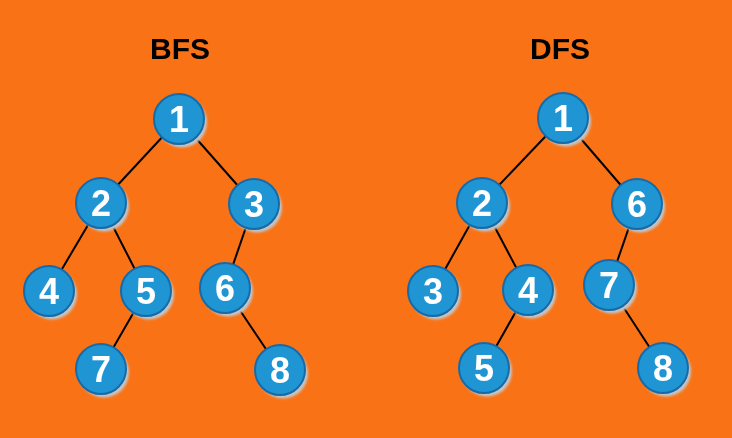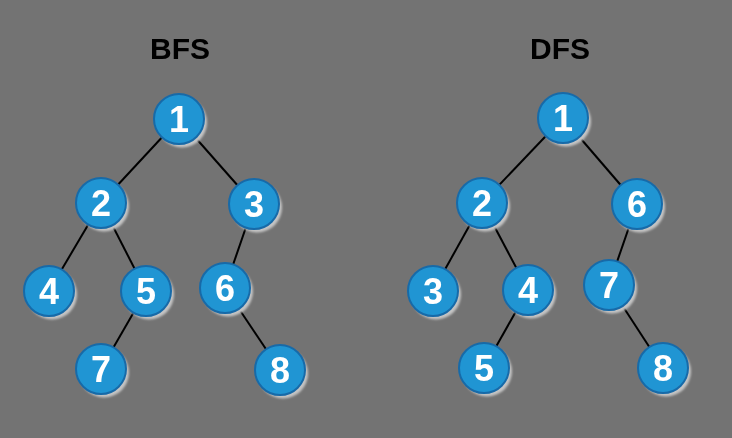--- a/index.html
+++ b/index.html
@@ -4,21 +4,21 @@
 <style>
   html, body {
     margin: 0;
     padding: 0;
     background: #ffffff;
   }
   .canvas {
     position: relative;
     width: 732px;
     height: 438px;
-    background: #737373;
+    background: #f97316;
     overflow: hidden;
     font-family: "Liberation Sans", sans-serif;
   }
   svg { display: block; }
   .tree-title {
     font-family: "Liberation Sans", sans-serif;
     font-weight: bold;
     font-size: 30px;
   }
   .node-label {

